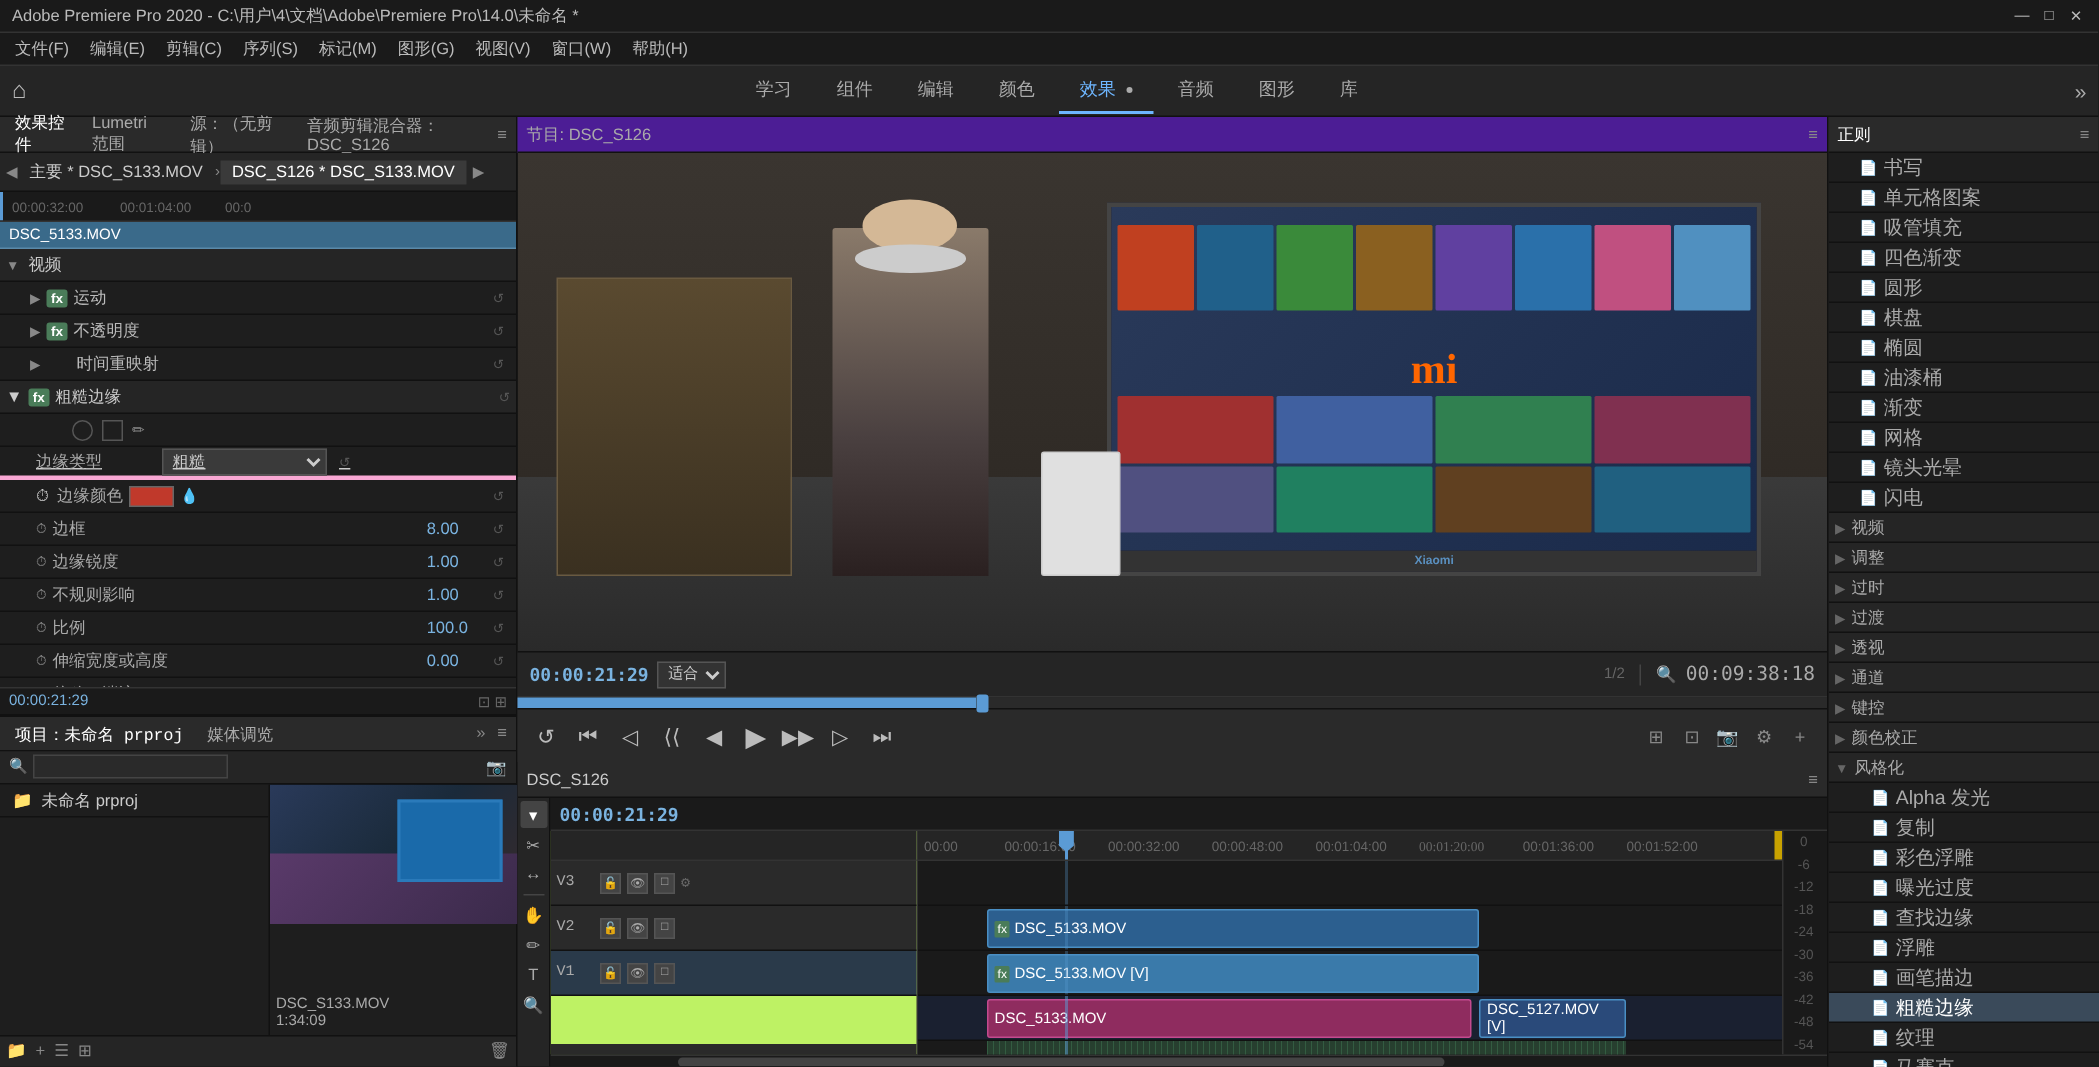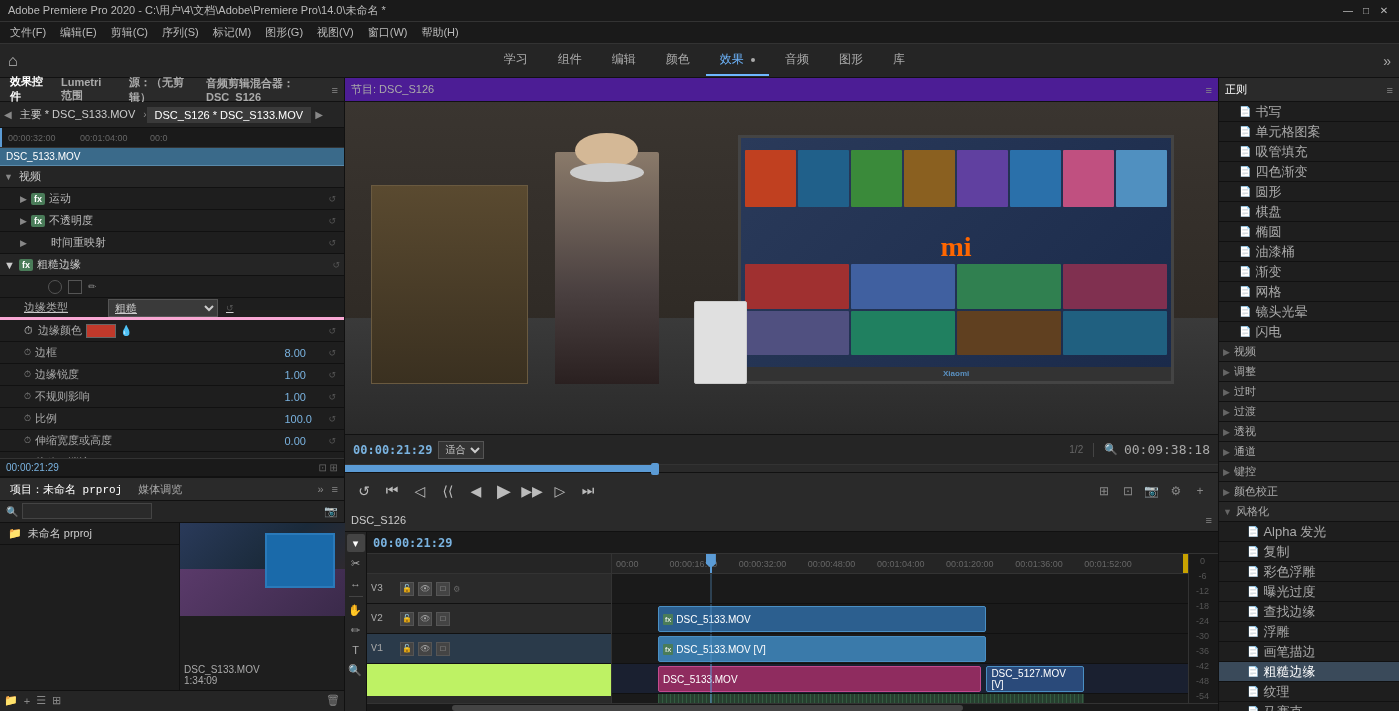--- a/index.html
+++ b/index.html
@@ -25,21 +25,21 @@
     #workspace .ws-more { color: #aaa; font-size: 14px; margin-left: 8px; cursor: pointer; }
     
     
     #main { display: flex; height: calc(711px - 78px); }
     
     
     #left-panel { width: 345px; display: flex; flex-direction: column; border-right: 1px solid #111; }
     
     
     #effects-panel { background: #1e1e1e; flex: 1; display: flex; flex-direction: column; min-height: 0; }
-    .panel-header { background: #2a2a2a; height: 24px; display: flex; align-items: center; padding: 0 6px; gap: 8px; border-bottom: 1px solid #111; font-weight: bold; }
+    .panel-header { background: #2a2a2a; height: 24px; display: flex; align-items: center; padding: 0 6px; gap: 8px; border-bottom: 1px solid #111; }
     .panel-tab { font-size: 11px; color: #aaa; cursor: pointer; padding: 2px 4px; }
     .panel-tab.active { color: #fff; border-bottom: 2px solid #5b9bd5; }
     .panel-menu { margin-left: auto; cursor: pointer; color: #888; font-size: 11px; }
     
     
     #clips-tabs { background: #252525; height: 26px; display: flex; align-items: center; padding: 0 4px; border-bottom: 1px solid #111; }
     .clip-tab { font-size: 11px; color: #ccc; padding: 2px 8px; cursor: pointer; white-space: nowrap; }
     .clip-tab.active { color: #fff; background: #3a3a3a; }
     
     
@@ -598,21 +598,21 @@
             </div>
 
             <div class="track-body-col">
 
               <div class="timeline-ruler">
                 <div style="position:absolute; left:0; color:#666; font-size:9px; padding-left:4px;">00:00</div>
                 <div style="position:absolute; left:10%; color:#666; font-size:9px;">00:00:16:00</div>
                 <div style="position:absolute; left:22%; color:#666; font-size:9px;">00:00:32:00</div>
                 <div style="position:absolute; left:34%; color:#666; font-size:9px;">00:00:48:00</div>
                 <div style="position:absolute; left:46%; color:#666; font-size:9px;">00:01:04:00</div>
-                <div style="position:absolute; left:58%; color:#666; font-size:9px;">00:01:20:00</div>
+                <div style="position:absolute; left:58%; color:#666; font-size:9px;font-family:Liberation Serif, serif;">00:01:20:00</div>
                 <div style="position:absolute; left:70%; color:#666; font-size:9px;">00:01:36:00</div>
                 <div style="position:absolute; left:82%; color:#666; font-size:9px;">00:01:52:00</div>
 
                 <div style="position:absolute; left:17%; top:0; width:2px; height:100%; background:#5b9bd5; z-index:10;"></div>
                 <div style="position:absolute; left:calc(17% - 4px); top:0; width:10px; height:14px; background:#5b9bd5; clip-path:polygon(0 0,100% 0,100% 70%,50% 100%,0 70%); z-index:11;"></div>
 
                 <div style="position:absolute; right:0; top:0; width:5px; height:100%; background:#c8a200;"></div>
               </div>
 
               <div class="track-content">

